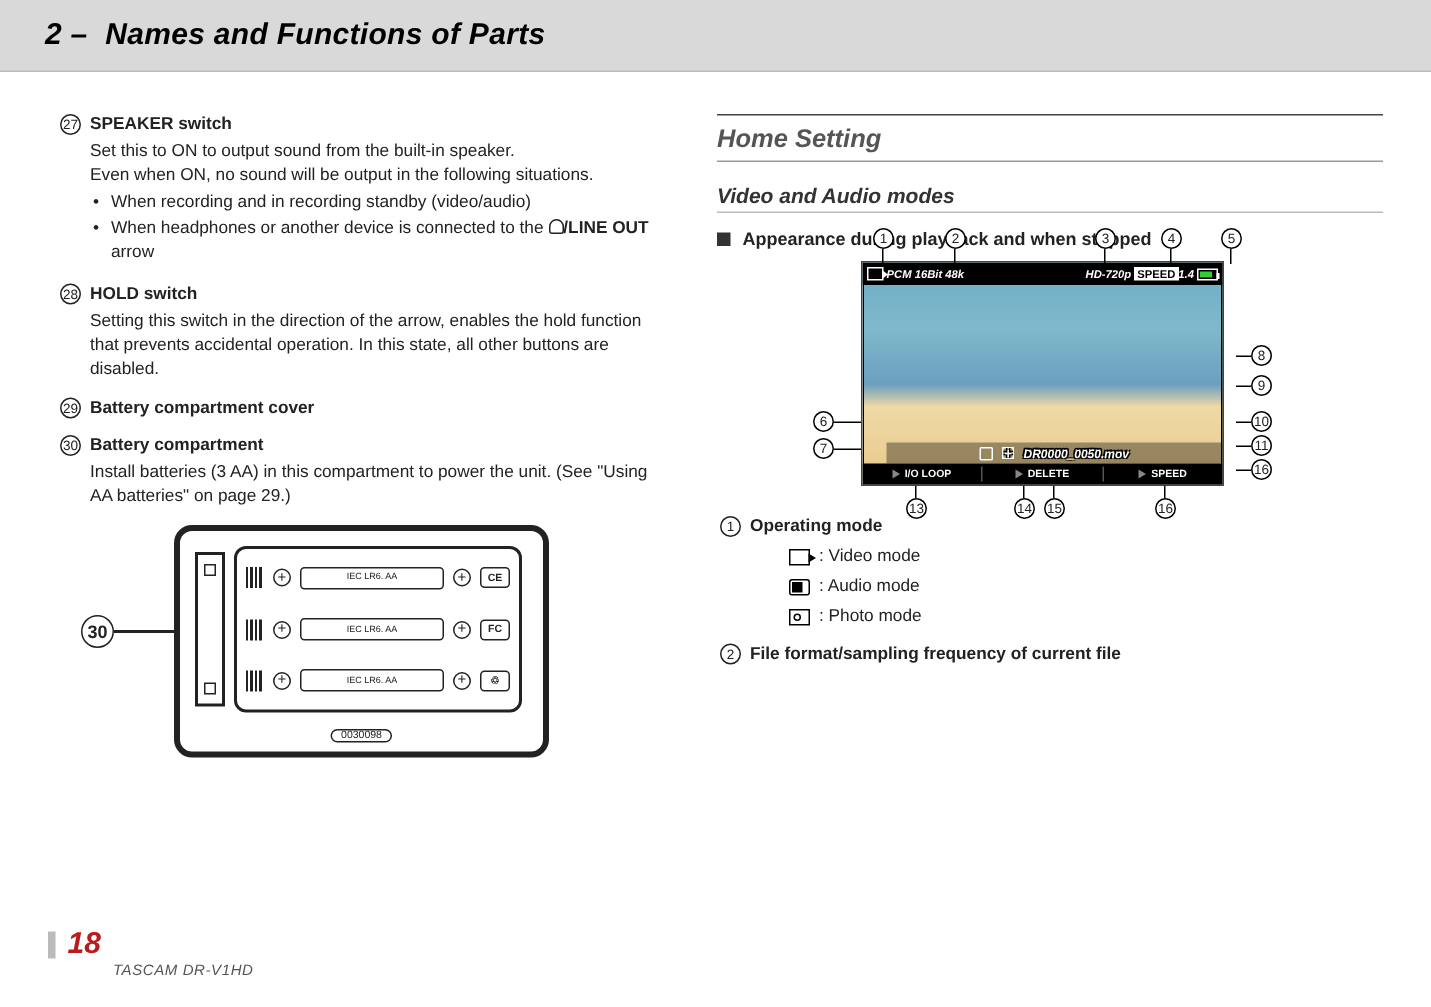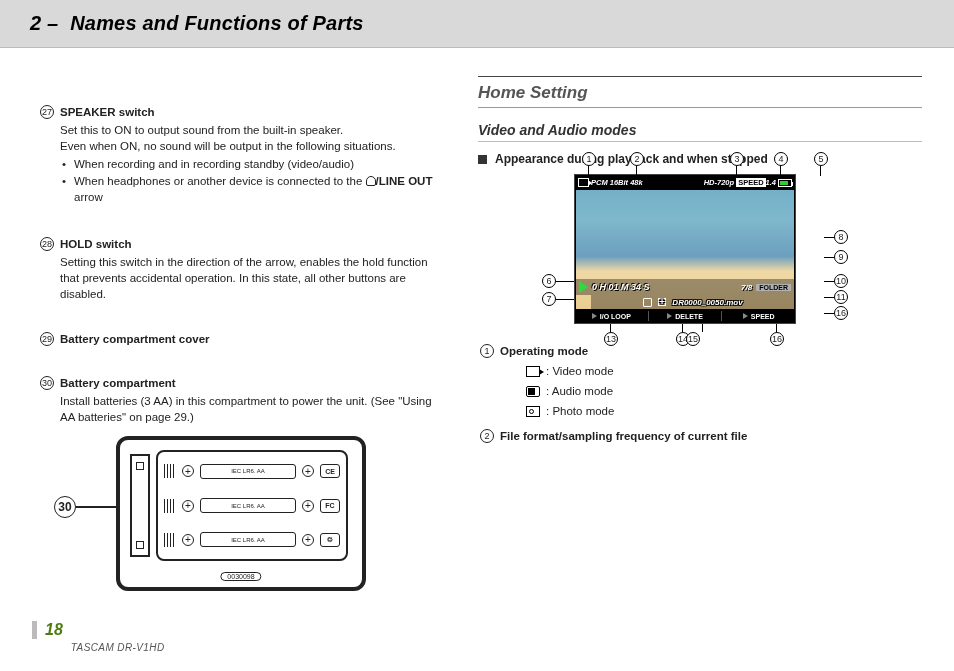--- a/index.html
+++ b/index.html
@@ -38,21 +38,21 @@
   .left-col {
     width: 410px;
     flex-shrink: 0;
   }
   .right-col {
     flex: 1;
     border-top: 1px solid #444;
     padding-top: 6px;
   }
   .def-item { margin-bottom: 10px; }
-  .def-row { display: flex; margin-top: 29px; }
+  .def-row { display: flex; }
   .def-num {
     width: 24px;
     flex-shrink: 0;
     text-align: right;
     padding-right: 6px;
     font-size: 11px;
   }
   .circ {
     display: inline-block;
     width: 14px; height: 14px;
@@ -197,21 +197,21 @@
   }
 
   .screen-wrap {
     position: relative;
     width: 320px;
     margin: 0 auto 20px 60px;
     font-family: Arial;
   }
   .screen {
     position: relative;
-    width: 222px; height: 150px;
+    width: 242px; height: 150px;
     margin-left: 36px;
     background: linear-gradient(#6dadc5 0%, #7fb8cc 30%, #6c9fbe 55%, #f0d9a6 65%, #e6c88a 100%);
     border: 1px solid #444;
     box-shadow: 0 0 0 1px #000 inset;
     overflow:hidden;
   }
   .top-bar {
     position:absolute; top:0; left:0; right:0; height:15px;
     background:#000;
     display:flex; align-items:center;
@@ -281,21 +281,21 @@
   .mi.a::after{content:"";position:absolute;left:1px;top:1px;right:4px;bottom:1px;background:#000;}
   .mi.p{border-width:1.3px;}
   .mi.p::before{content:"";position:absolute;left:1.5px;top:1.5px;width:3px;height:3px;border:1px solid #000;border-radius:50%;}
 
   .footer {
     position:absolute; left:32px; bottom:18px;
     display:flex; align-items:center; gap:8px;
     font-size:10px; color:#555;
   }
   .foot-tick{width:5px;height:18px;background:#bbb;}
-  .foot-page{font-size:16px;font-weight:800;font-style:italic;color:#4d7c0f;}
+  .foot-page{font-size:20px;font-weight:800;font-style:italic;color:#b91c1c;}
   .foot-model{font-style:italic;letter-spacing:0.4px;margin-top:36px;}
 </style>
 </head>
 <body>
 
 <div class="header-band">
   <h1>
     <span>2 –</span>
     <span>Names and Functions of Parts</span>
   </h1>
@@ -422,41 +422,35 @@
       <span class="callout" style="left:296px;top:116px;">11</span>
       <span class="callout" style="left:296px;top:132px;">16</span>
       <span class="lead" style="left:286px;top:63px;width:10px;height:1px;"></span>
       <span class="lead" style="left:286px;top:83px;width:10px;height:1px;"></span>
       <span class="lead" style="left:286px;top:107px;width:10px;height:1px;"></span>
       <span class="lead" style="left:286px;top:123px;width:10px;height:1px;"></span>
       <span class="lead" style="left:286px;top:139px;width:10px;height:1px;"></span>
 
       <span class="callout" style="left:66px;top:158px;">13</span>
       <span class="callout" style="left:138px;top:158px;">14</span>
-      <span class="callout" style="left:148px;top:158px;">15</span>
+      <span class="callout" style="left:158px;top:158px;">15</span>
       <span class="callout" style="left:232px;top:158px;">16</span>
       <span class="lead" style="left:72px;top:150px;width:1px;height:8px;"></span>
       <span class="lead" style="left:144px;top:150px;width:1px;height:8px;"></span>
       <span class="lead" style="left:164px;top:150px;width:1px;height:8px;"></span>
       <span class="lead" style="left:238px;top:150px;width:1px;height:8px;"></span>
 
       <div class="screen">
         <div class="top-bar">
           <span class="vicon"></span>
           <span>PCM 16Bit 48k</span>
           <span class="tb-spacer"></span>
           <span>HD-720p</span>
           <span><span class="spd-badge">SPEED</span><span>1.4</span></span>
           <span class="batt-icon"></span>
-        </div>
-        <div class="low-bar1">
-          <span class="play-tri"></span>
-          <span class="low-time">0 H 01 M 34 S</span>
-          <span class="low-idx">7/8</span>
-          <span class="folder-badge">FOLDER</span>
         </div>
         <div class="low-bar2">
           <span class="sd-icon"></span>
           <span class="plus-icon"></span>
           <span>DR0000_0050.mov</span>
         </div>
         <div class="bot-bar">
           <div class="bot-seg">
               <span class="rarr"></span>
               <span>I/O LOOP</span>

